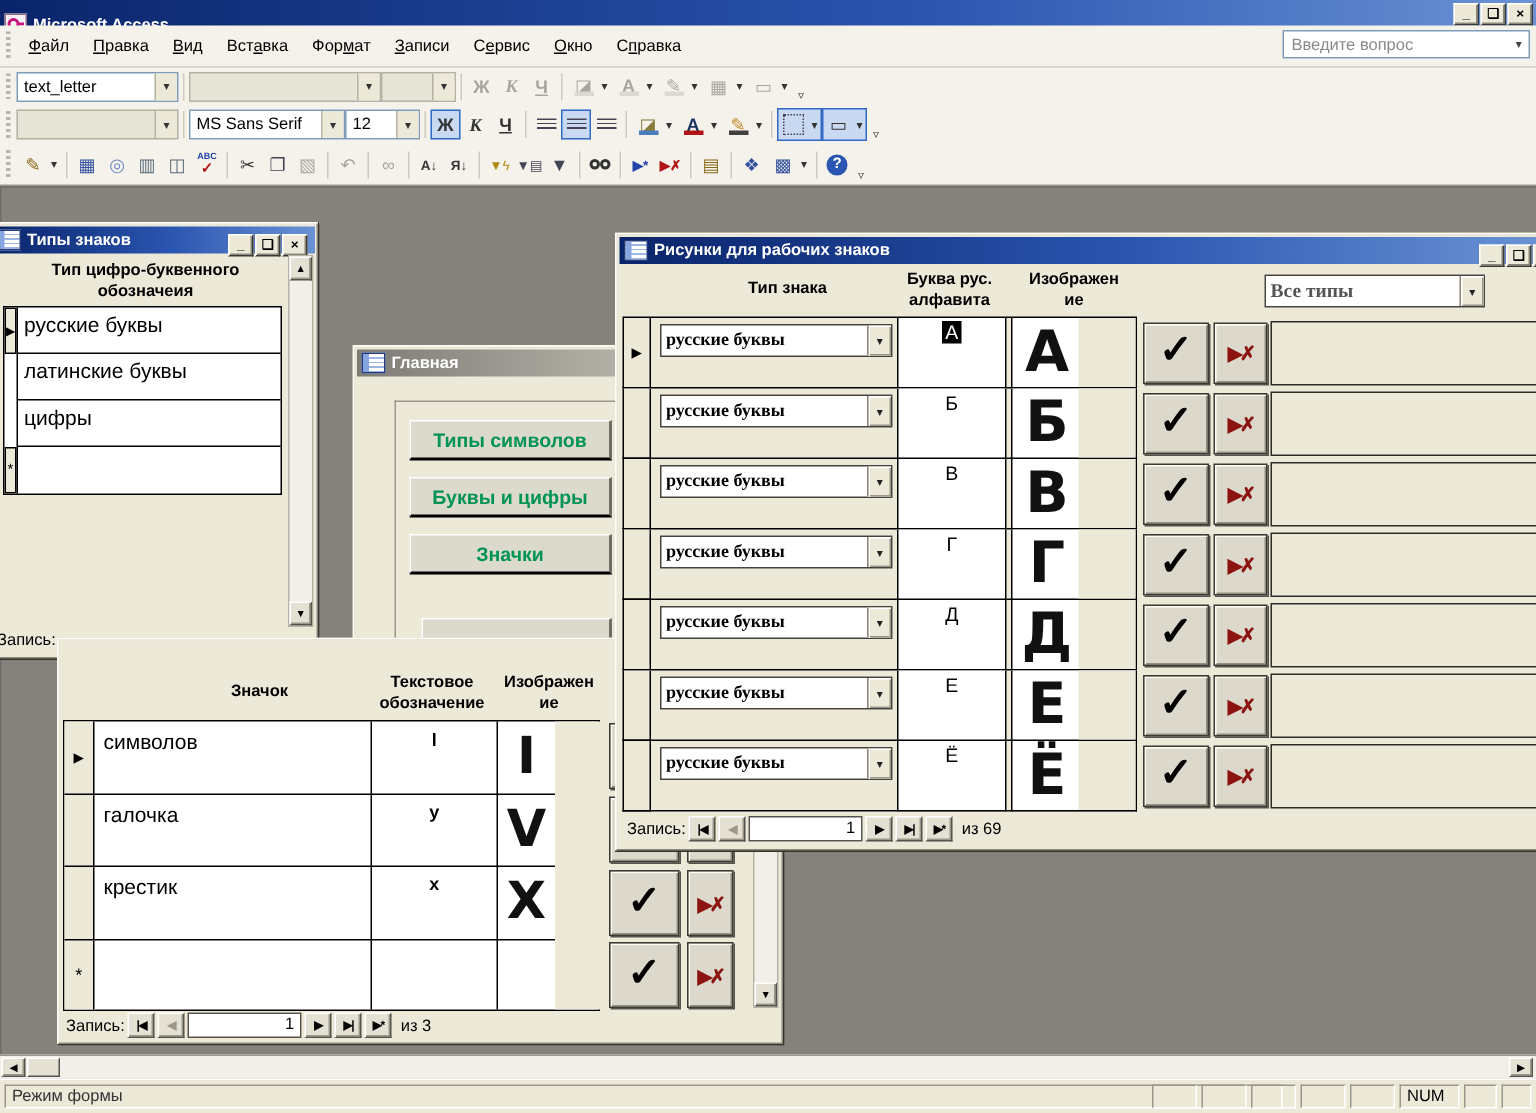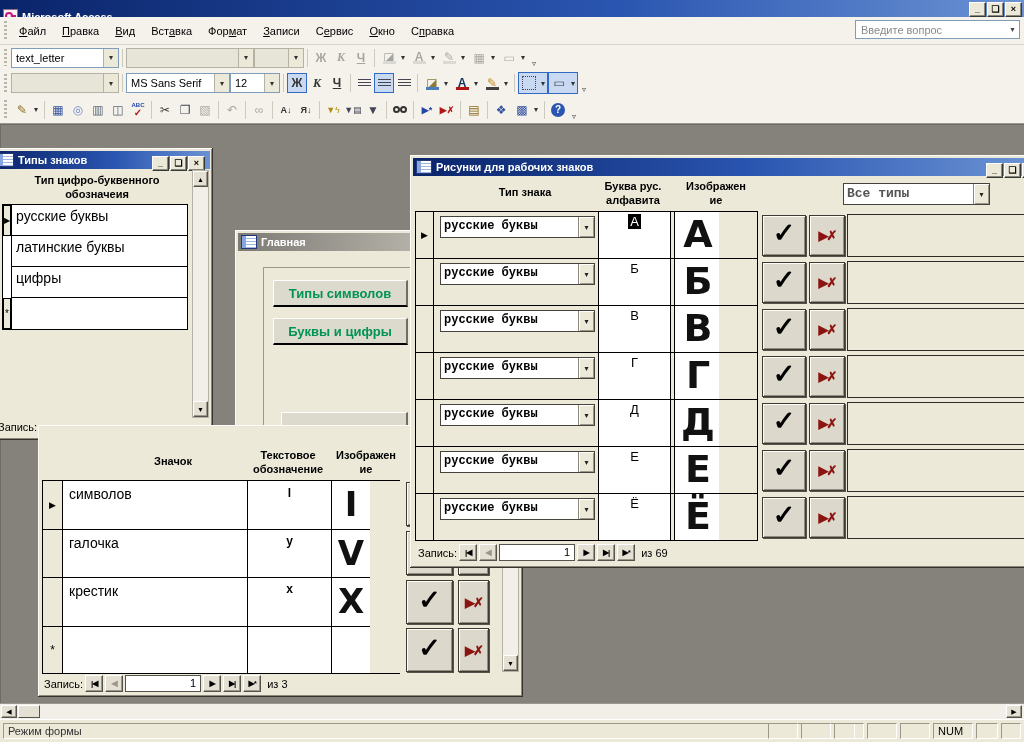--- a/index.html
+++ b/index.html
@@ -58,21 +58,21 @@
     color:#fff;font-weight:bold;font-size:11px;padding-left:3px;box-sizing:border-box;}
   .wt.act{background:linear-gradient(90deg,#0a246a,#2a55b0 55%,#6a92d4);}
   .wt.inact{background:linear-gradient(90deg,#7d7b74,#b5b2a9);text-align:right;}
   .formico{width:14px;height:12px;background:#fff;border:1px solid #223a7a;box-shadow:inset 4px 0 #87a5e0;flex:0 0 auto;
     background-image:repeating-linear-gradient(180deg,transparent 0 2px,#9db6e4 2px 3px);}
   .hbold{font-weight:bold;font-size:11px;color:#000;text-align:center;line-height:1.25;}
   .cell-w{background:#fff;border:1px solid #000;box-sizing:border-box;position:absolute;}
   .gridline{position:absolute;background:#000;}
   .rowtext{font-size:14px;color:#000;padding:3px 0 0 4px;}
   .combo{position:absolute;background:#fff;border:1px solid #45433c;display:flex;box-sizing:border-box;}
-  .combo .ct{flex:1;font-family:Liberation Mono, monospace;font-weight:bold;font-size:12px;padding:2px 1px 0 3px;white-space:nowrap;overflow:hidden;}
+  .combo .ct{flex:1;font-family:Liberation Serif, serif;font-weight:bold;font-size:12px;padding:2px 1px 0 3px;white-space:nowrap;overflow:hidden;}
   .combo .cdd{width:15px;background:#ece9d8;border-left:1px solid #8a877c;display:flex;align-items:center;justify-content:center;font-size:8px;color:#222;box-shadow:inset 1px 1px #fff,inset -1px -1px #9b978a;}
   .okbtn,.delbtn{position:absolute;background:#dcd8cb;border:1px solid #3c3a33;
     box-shadow:inset 1px 1px #fffdf4,inset -1px -1px #918d80,1px 1px 0 #55534c;
     display:flex;align-items:center;justify-content:center;box-sizing:border-box;}
   .okbtn span{font-size:27px;font-weight:bold;color:#000;line-height:1;transform:translateY(-2px);}
   .delbtn span{font-size:13px;font-weight:bold;color:#8b1410;line-height:1;letter-spacing:-2px;}
   .hand{font-family:"DejaVu Sans",sans-serif;font-weight:bold;color:#111;}
   .selcell{position:absolute;background:#ece9d8;border:1px solid #000;box-sizing:border-box;
     display:flex;align-items:center;justify-content:center;font-size:10px;color:#000;}
   .navbar{position:absolute;display:flex;align-items:center;font-size:11px;color:#000;gap:2px;}
@@ -399,20 +399,23 @@
       <span class="formico"></span>
       <span>Главная</span>
     </div>
     <div style="position:absolute;left:28px;top:37px;width:153px;height:280px;border:1px solid;border-color:#9b978a #fff #fff #9b978a"></div>
     <div class="mmbtn" style="top:50px">
         <span>Типы символов</span>
       </div>
     <div class="mmbtn" style="top:88px">
         <span>Буквы и цифры</span>
       </div>
+    <div class="mmbtn" style="top:126px">
+        <span>Значки</span>
+      </div>
     <div class="mmbtn" style="top:182px;left:46px;width:127px"></div>
   </div>
 
   <div class="win" style="left:38px;top:425px;width:485px;height:272px;z-index:3">
     <div class="hbold" style="position:absolute;left:60px;top:30px;width:150px">
         <div>Значок</div>
       </div>
     <div class="hbold" style="position:absolute;left:209px;top:24px;width:82px">
         <div>Текстовое</div>
         <div>обозначение</div>

